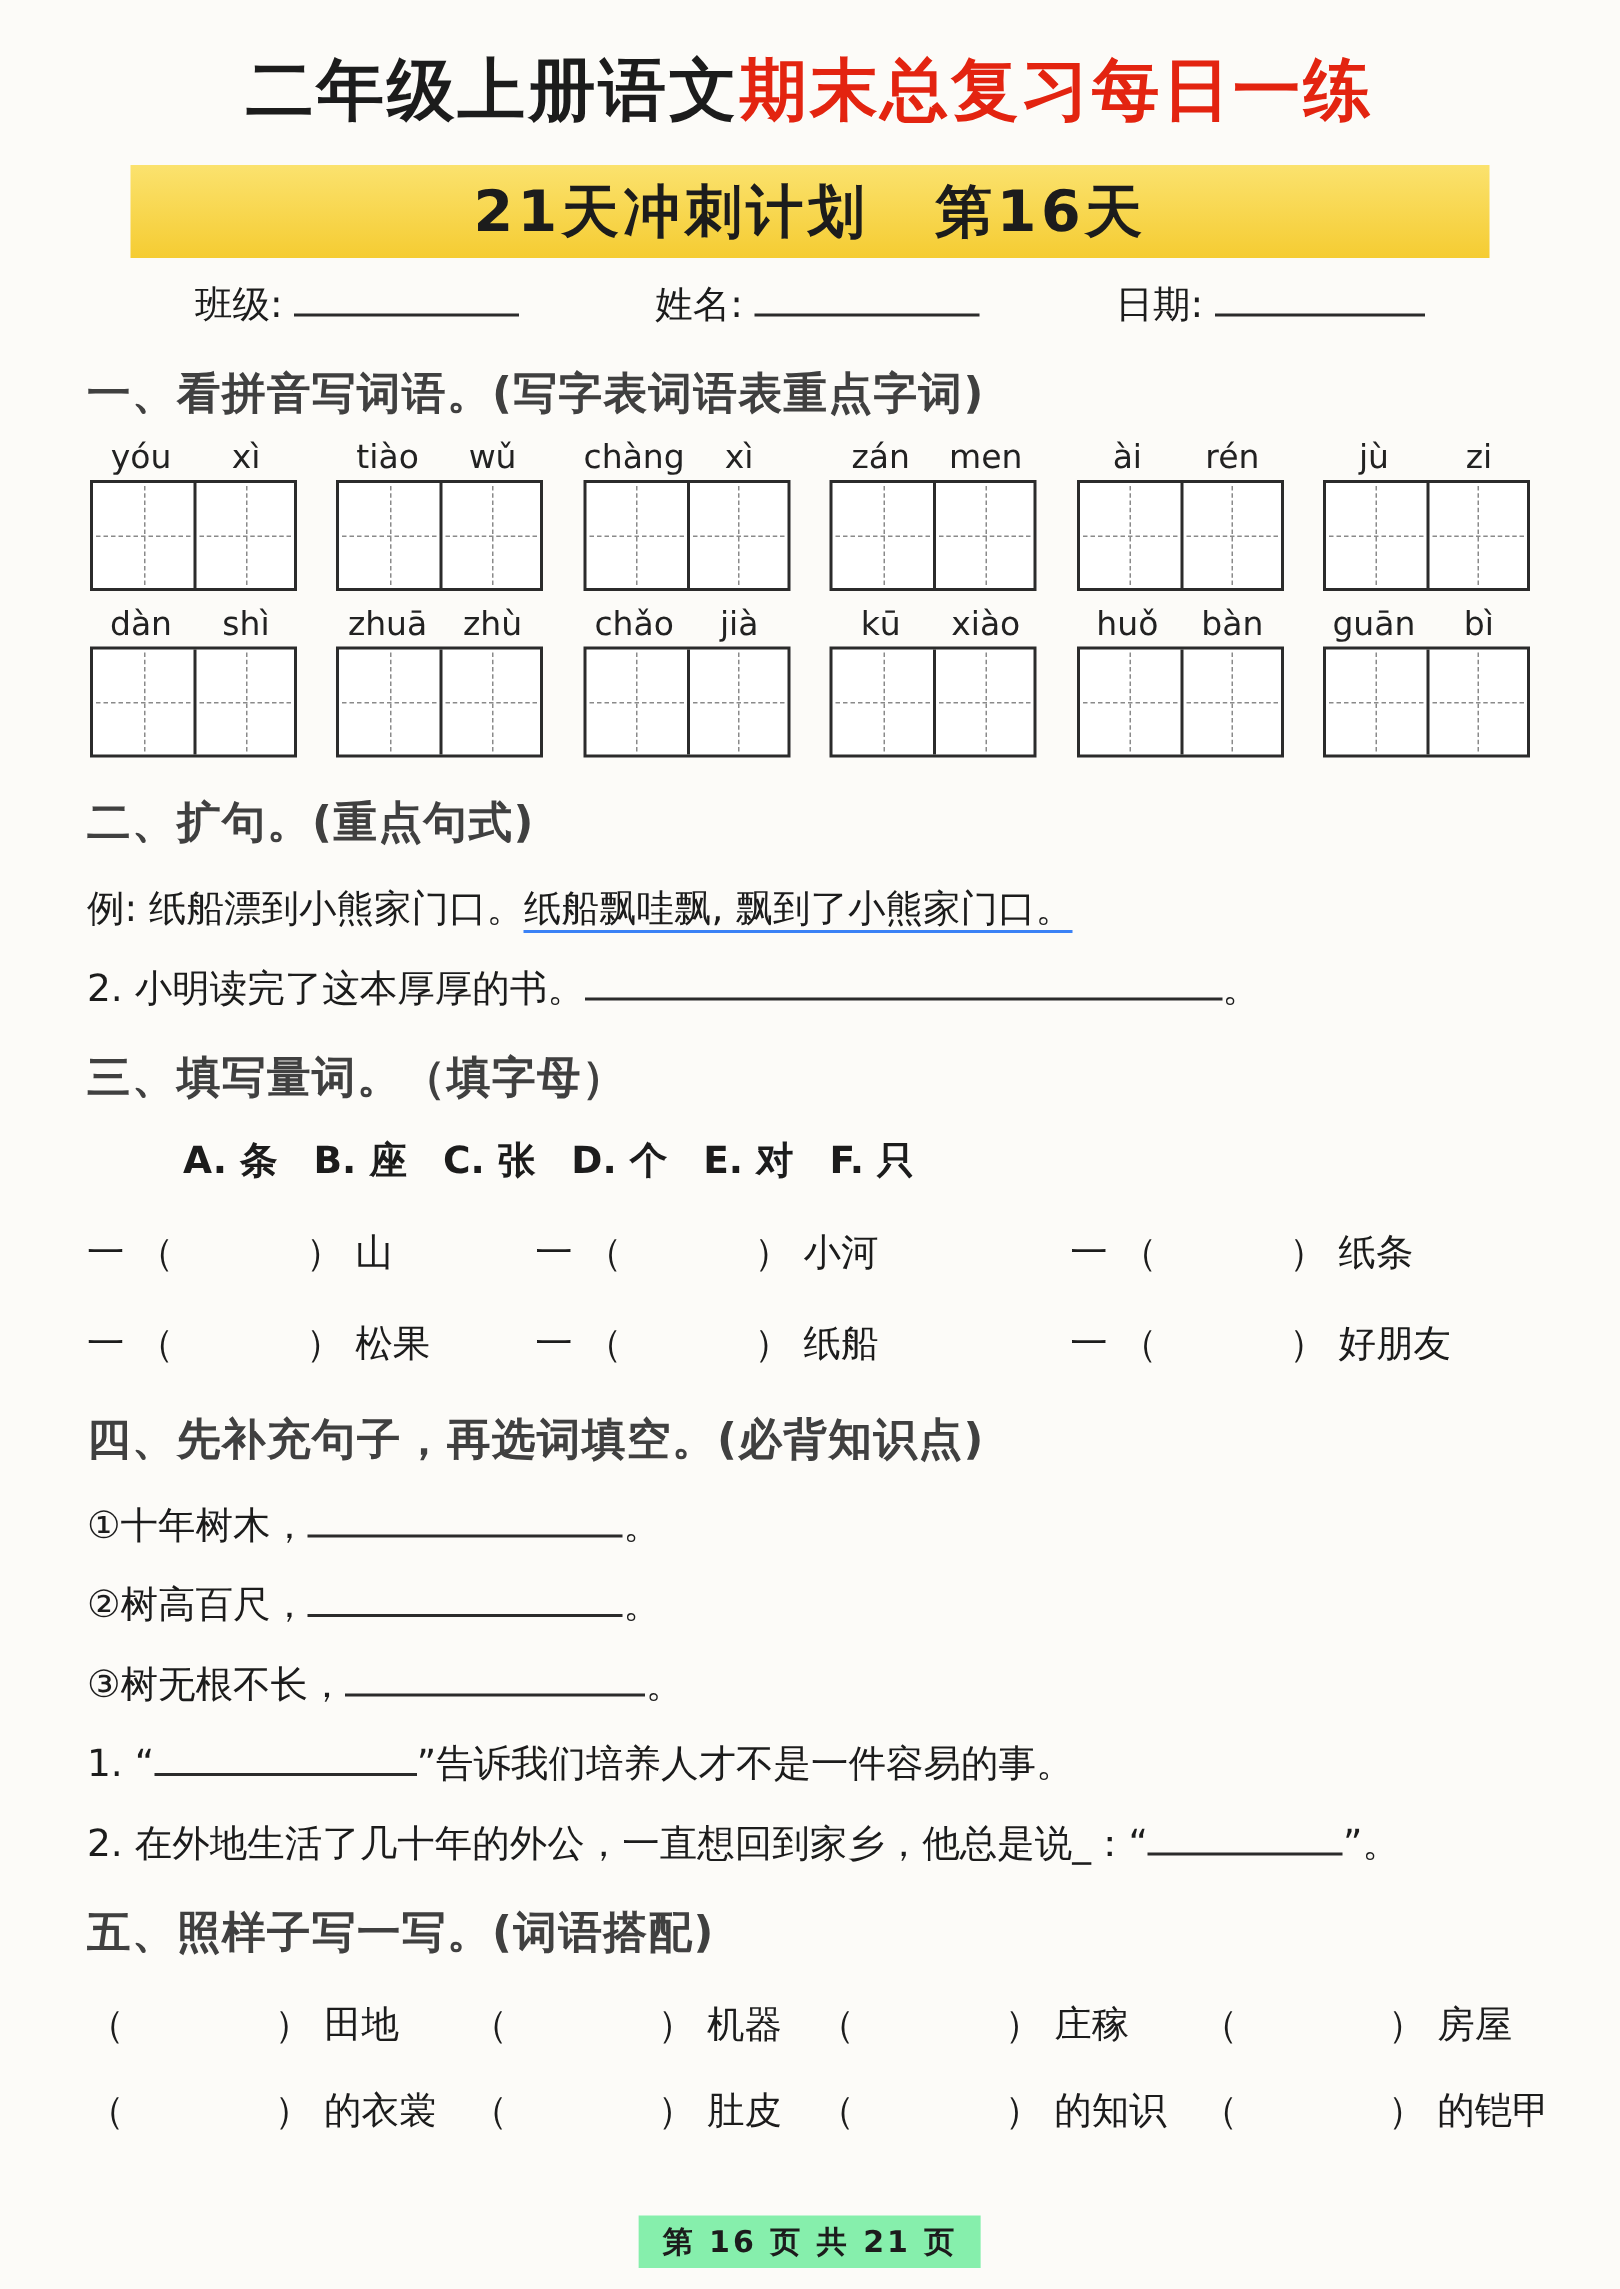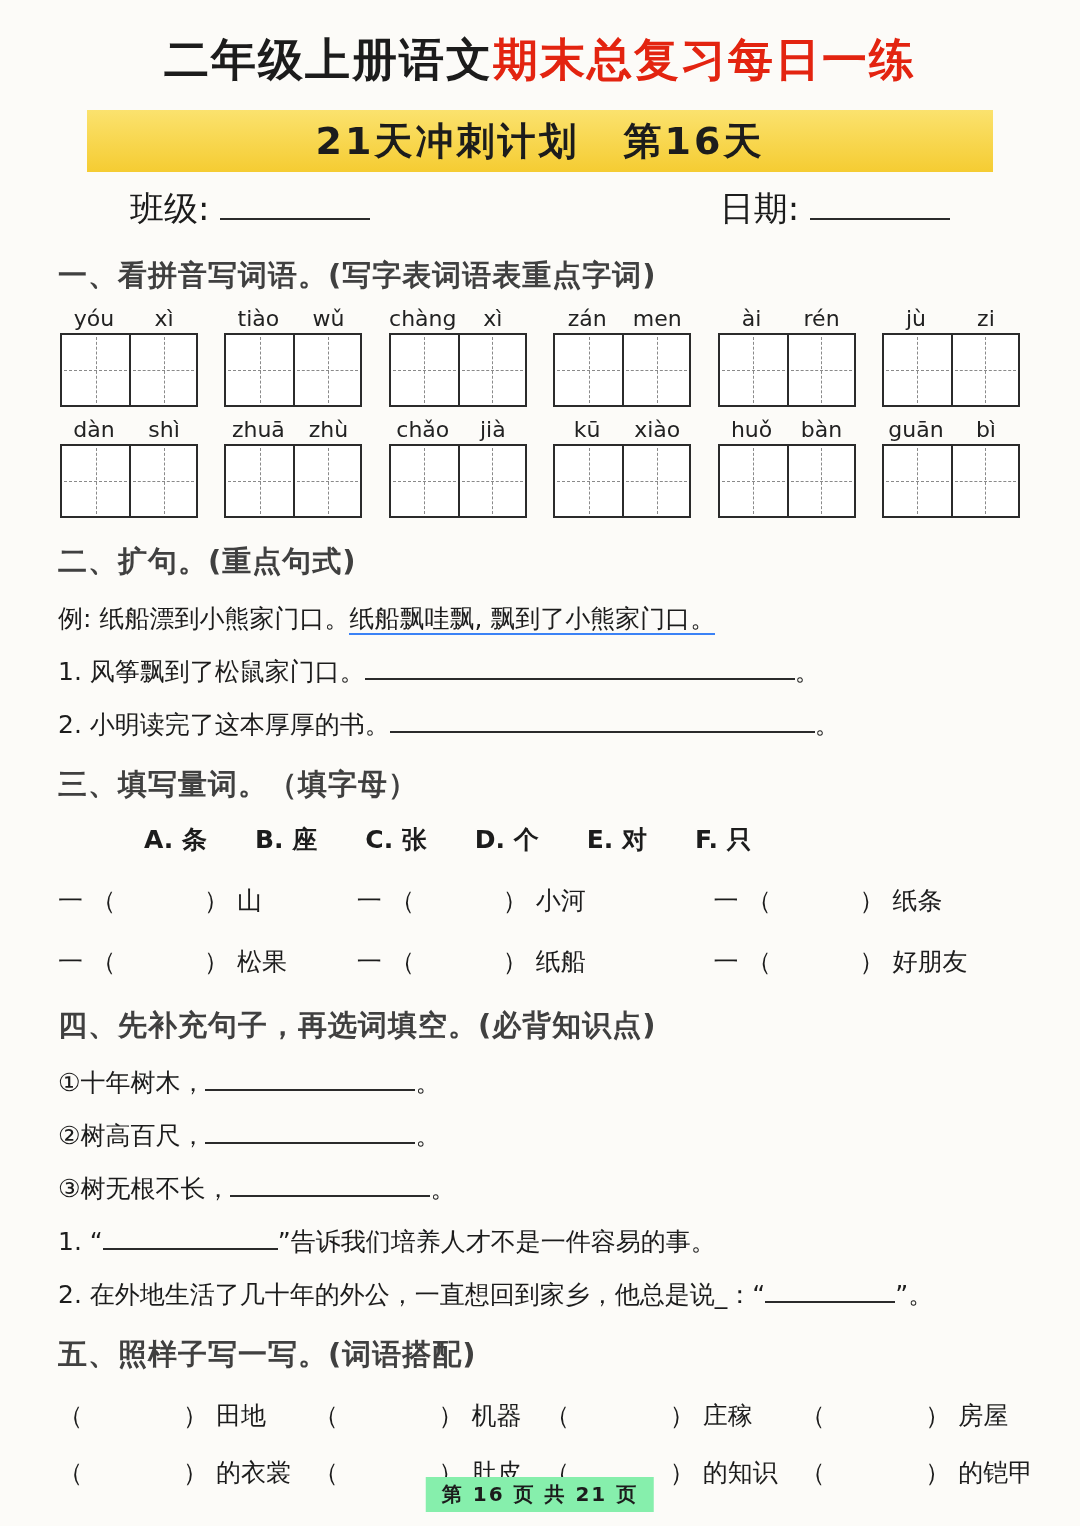--- a/index.html
+++ b/index.html
@@ -10,35 +10,35 @@
     background:#fcfbf8; color:#1c1c1c; padding:30px 58px 0; overflow:hidden;
   }
   .title { text-align:center; font-size:45px; font-weight:bold; letter-spacing:2px; white-space:nowrap; }
   .t-red { color:#e32410; }
   .banner {
     margin:20px auto 14px; width:906px; height:62px;
     background:linear-gradient(180deg,#fbe26e 0%,#f5cc32 100%);
     display:flex; align-items:center; justify-content:center; gap:44px;
     font-size:38px; font-weight:bold; letter-spacing:3px;
   }
-  .form-line { display:flex; justify-content:space-between; padding:0 72px; font-size:34px; margin-bottom:14px; }
+  .form-line { display:flex; justify-content:space-between; padding:0 72px; font-size:25px; margin-bottom:14px; }
   .blank { display:inline-block; border-bottom:2px solid #2b2b2b; height:1em; }
   .heading { color:#404040; font-size:29px; font-weight:bold; margin:24px 0 10px; letter-spacing:1px; }
   
   .grid-row { display:flex; justify-content:space-between; margin:6px 2px 10px; }
   .pins { display:flex; margin-bottom:2px;justify-content:space-between; }
   .pin { width:68px; text-align:center; font-size:22px; color:#222; }
   .boxes { display:flex; border:2px solid #2b2b2b; background:#fff; }
   .cell { width:67px; height:70px; position:relative; }
   .cell + .cell { border-left:2px solid #2b2b2b; }
   .cell::before { content:""; position:absolute; left:2px; right:2px; top:50%; border-top:1px dashed #8a8a8a; }
   .cell::after  { content:""; position:absolute; top:2px; bottom:2px; left:50%; border-left:1px dashed #8a8a8a; }
   .line { font-size:25px; margin:20px 0; white-space:nowrap; }
   .ex-underline { border-bottom:2px solid #3b82f6; }
-  .options { display:flex; gap:48px; font-size:25px; margin:18px 0 6px 86px; font-weight:bold; }
+  .options { display:flex; gap:24px; font-size:25px; margin:18px 0 6px 64px; font-weight:bold; }
   .m-row { display:grid; grid-template-columns:31% 37% 32%; font-size:25px; margin:28px 0; white-space:nowrap; }
   .p-gap { display:inline-block; width:88px; }
   .match-row { display:grid; grid-template-columns:26.5% 24% 26.5% 23%; font-size:25px; margin:24px 0; white-space:nowrap; }
   .p-gap2 { display:inline-block; width:100px; }
   .footer {
     position:absolute; bottom:14px; left:50%; transform:translateX(-50%);
     background:#86efac; padding:4px 16px; font-size:20px; font-weight:bold; letter-spacing:2px;
   }
 </style>
 </head>
@@ -50,20 +50,21 @@
     <span class="t-black">二年级上册语文</span><span class="t-red">期末总复习每日一练</span>
   </div>
 
   <div class="banner">
     <span>21天冲刺计划</span>
     <span>第16天</span>
   </div>
 
   <div class="form-line">
     <span><span>班级:</span> <span class="blank" style="width:150px"></span></span>
+    <span><span>姓名:</span> <span class="blank" style="width:150px"></span></span>
     <span><span>日期:</span> <span class="blank" style="width:140px"></span></span>
   </div>
 
   <div class="heading">一、看拼音写词语。(写字表词语表重点字词)</div>
 
   <div class="grid-row">
     <div class="word">
       <div class="pins">
           <span class="pin">yóu</span>
           <span class="pin">xì</span>
@@ -184,23 +185,20 @@
       <div class="boxes">
           <div class="cell"></div>
           <div class="cell"></div>
         </div>
     </div>
   </div>
 
   <div class="heading">二、扩句。(重点句式)</div>
   <div class="line">
     <span>例: </span><span>纸船漂到小熊家门口。</span><span class="ex-underline">纸船飘哇飘, 飘到了小熊家门口。</span>
-  </div>
-  <div class="line">
-    <span>1. 风筝飘到了松鼠家门口。</span><span class="blank" style="width:430px"></span><span>。</span>
   </div>
   <div class="line">
     <span>2. 小明读完了这本厚厚的书。</span><span class="blank" style="width:425px"></span><span>。</span>
   </div>
 
   <div class="heading">三、填写量词。（填字母）</div>
   <div class="options">
     <span>A. 条</span>
     <span>B. 座</span>
     <span>C. 张</span>

